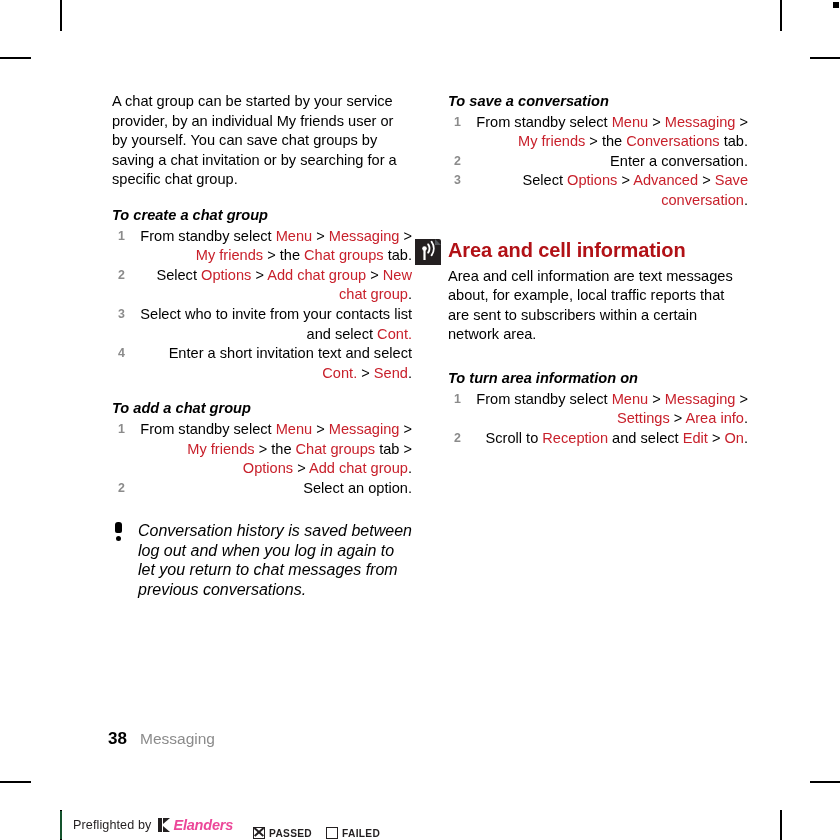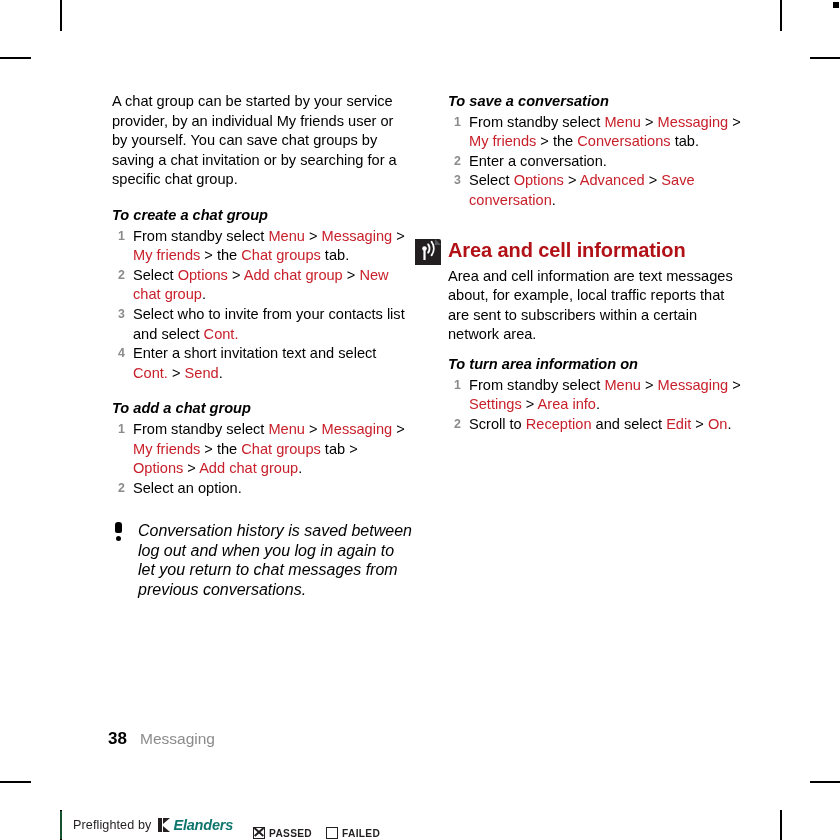--- a/index.html
+++ b/index.html
@@ -55,21 +55,21 @@
     line-height: 19.6px;
   }
 
   .h-proc {
     font-size: 14.6px;
     font-weight: bold;
     font-style: italic;
     line-height: 19.6px;
     margin: 16px 0 1px 0;
   }
-  .h-proc.tight { margin-top: 10px; }
+  .h-proc.tight { margin-top: 24px; }
 
   
   .chapter {
     position: relative;
     margin: 26px 0 2px 0;
     min-height: 28px;
   }
   .chapter-icon {
     position: absolute;
     left: -33px;
@@ -87,20 +87,21 @@
     color: #b11116;
     letter-spacing: -0.1px;
   }
 
   
   ol.steps {
     margin: 0;
     padding: 0;
     list-style: none;
     counter-reset: stp;
+    text-align: right;
   }
   ol.steps > li {
     position: relative;
     padding-left: 21px;
     margin: 0 0 0 0;
     font-size: 14.6px;
     line-height: 19.6px;
     counter-increment: stp;
   }
   ol.steps > li::before {
@@ -209,21 +210,21 @@
   .pf-logo-mark .tri-dn {
     position: absolute; left: 5px; top: 8px;
     width: 0; height: 0;
     border-left: 7px solid #231f20;
     border-top: 6px solid transparent;
   }
   .pf-logo-text {
     font-size: 14.5px;
     font-weight: bold;
     font-style: italic;
-    color: #0f766e;
+    color: #ec4899;
     letter-spacing: -0.2px;
   }
   .pf-status {
     display: flex;
     align-items: center;
     margin-left: 20px;
     margin-top: 16px;
   }
   .pf-check {
     display: flex;

